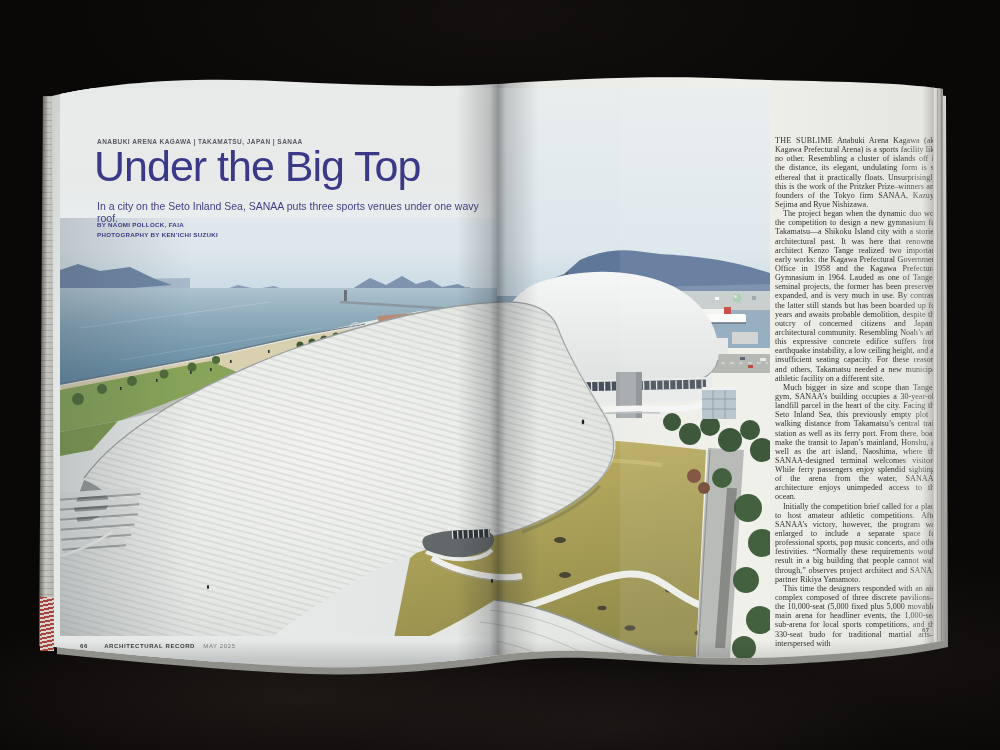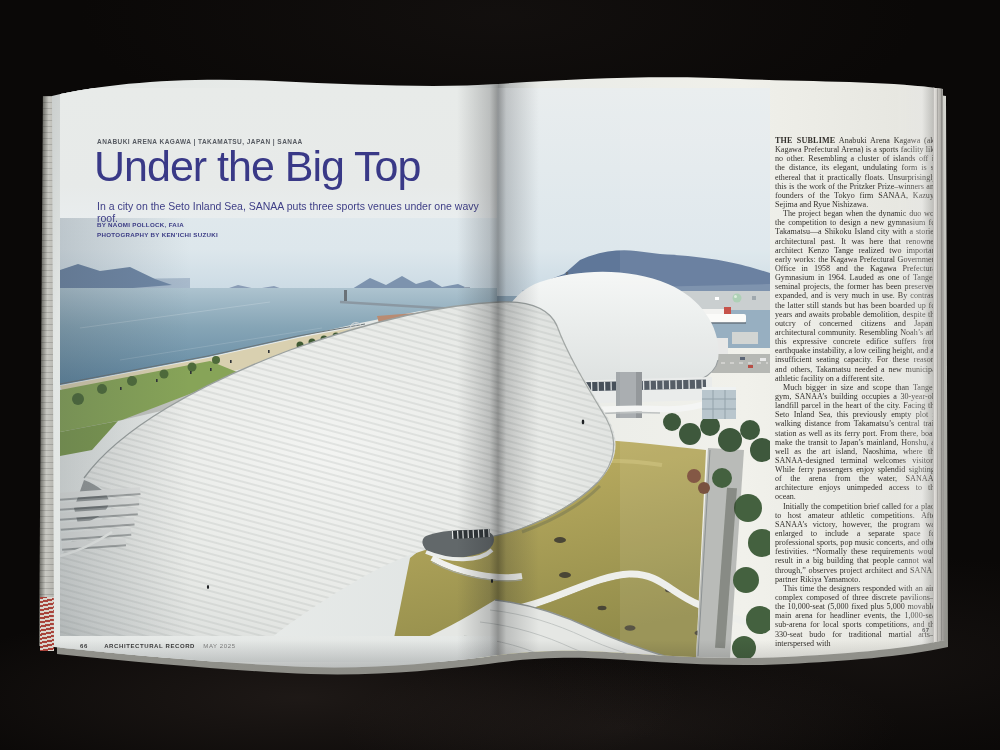--- a/index.html
+++ b/index.html
@@ -68,21 +68,21 @@
     position:absolute;left:57px;top:150px;
     font-size:6.2px;font-weight:bold;letter-spacing:.3px;color:#3a3a84;line-height:1.62;
   }
   .body-column{
     position:absolute;left:735px;top:66px;width:163px;
     font-family:"Liberation Serif",serif;font-size:8.1px;line-height:1.13;
     color:#33302c;text-align:justify;
   }
   .body-column p{margin:0;}
   .body-column p + p{text-indent:8px;}
-  .lead-in{font-weight:bold;letter-spacing:.2px;}
+  .lead-in{font-weight:normal;letter-spacing:.2px;}
   .footer-strip{
     position:absolute;left:20px;top:566px;width:437px;height:26px;
     background:linear-gradient(180deg,#e6e9e7,#dfe3e2);
   }
   .folio-left{
     position:absolute;left:20px;top:7px;
     font-size:6px;letter-spacing:.6px;color:#3a3a3a;font-weight:bold;
   }
   .folio-left .issue{color:#7d7d7c;font-weight:normal;margin-left:6px;}
   .folio-left .mag{margin-left:14px;}

